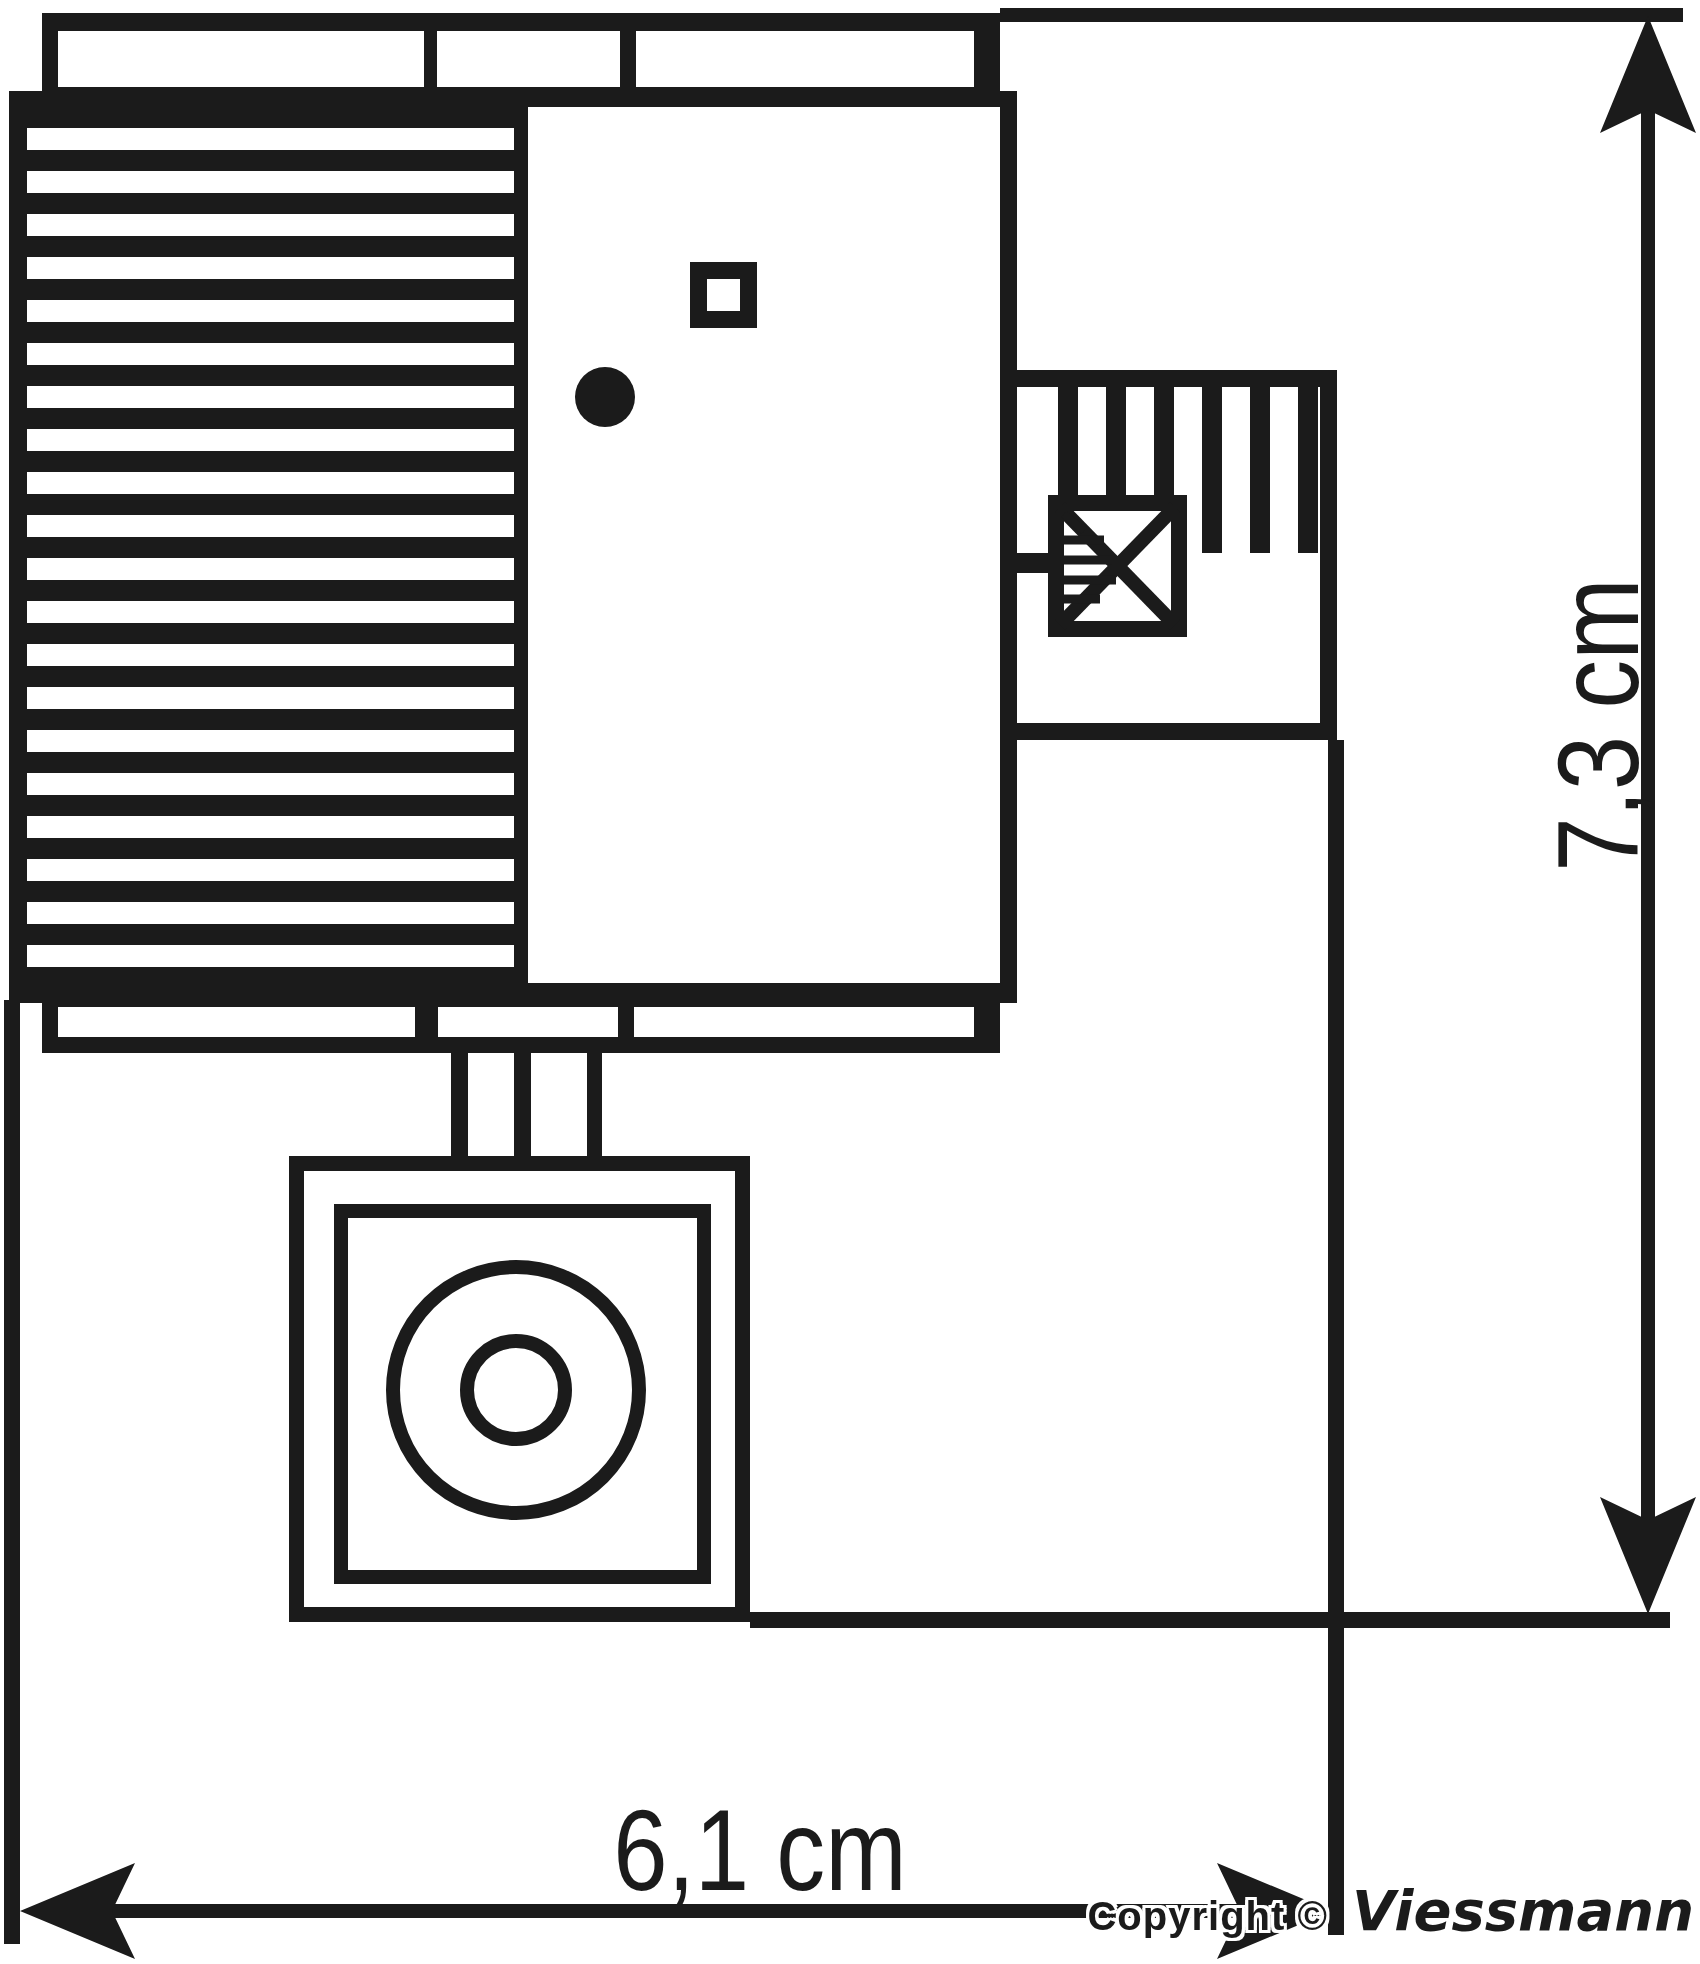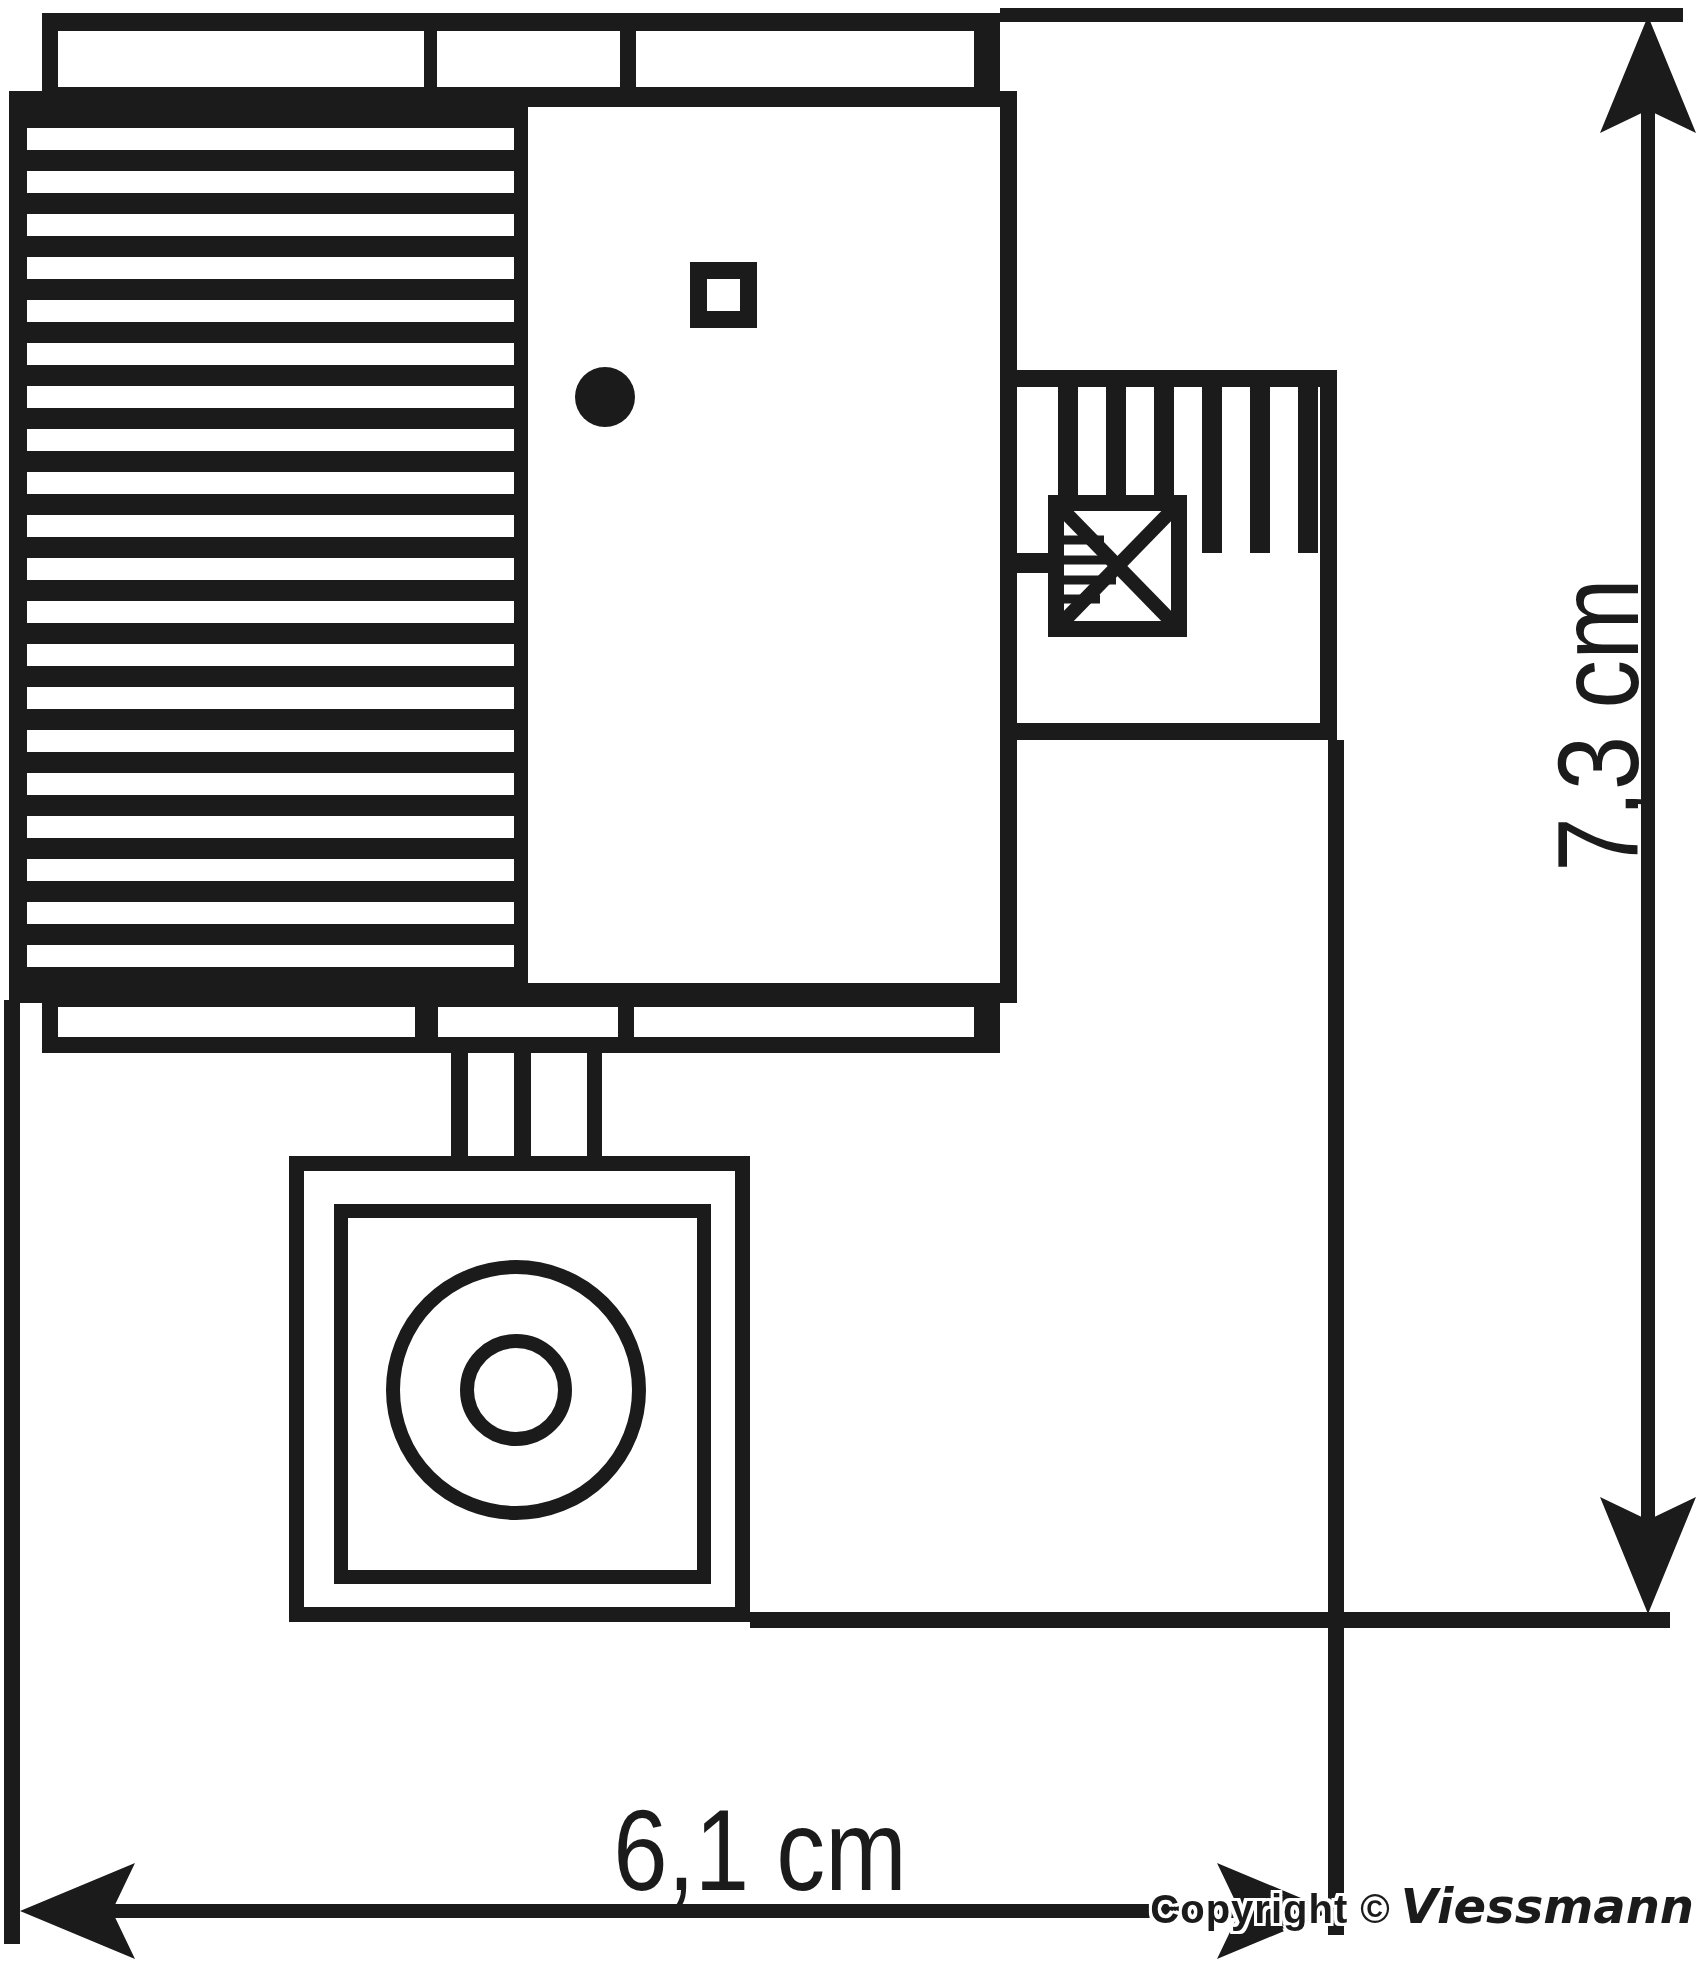--- a/index.html
+++ b/index.html
@@ -25,21 +25,21 @@
     text-align:center;white-space:nowrap;
   }
   .dim-label.horizontal{transform:scaleX(0.85);}
   .dim-label.vertical{transform:rotate(-90deg) scaleX(0.85);}
   .copyright{
     position:absolute;right:6px;top:1878px;white-space:nowrap;color:var(--ink);
     text-shadow:-3px -3px 0 #fff,3px -3px 0 #fff,-3px 3px 0 #fff,3px 3px 0 #fff,
                 -3px 0 0 #fff,3px 0 0 #fff,0 -3px 0 #fff,0 3px 0 #fff;
   }
   .copyright .prefix{font-weight:700;font-size:40px;letter-spacing:1px;margin-top:38px;}
-  .copyright .brand{font-family:"DejaVu Sans", sans-serif;font-style:italic;font-weight:800;font-size:48px;margin-left:10px;}
+  .copyright .brand{font-family:"DejaVu Sans", sans-serif;font-style:italic;font-weight:800;font-size:56px;margin-left:24px;}
   svg.overlay{position:absolute;left:0;top:0;pointer-events:none;}
 </style>
 </head>
 <body>
 
 <div class="canvas">
 
   <div class="bar" style="left:42px;top:13px;width:958px;height:87px;">
     <div class="white" style="left:16px;top:18px;width:366px;height:56px;"></div>
     <div class="white" style="left:395px;top:18px;width:183px;height:56px;"></div>

